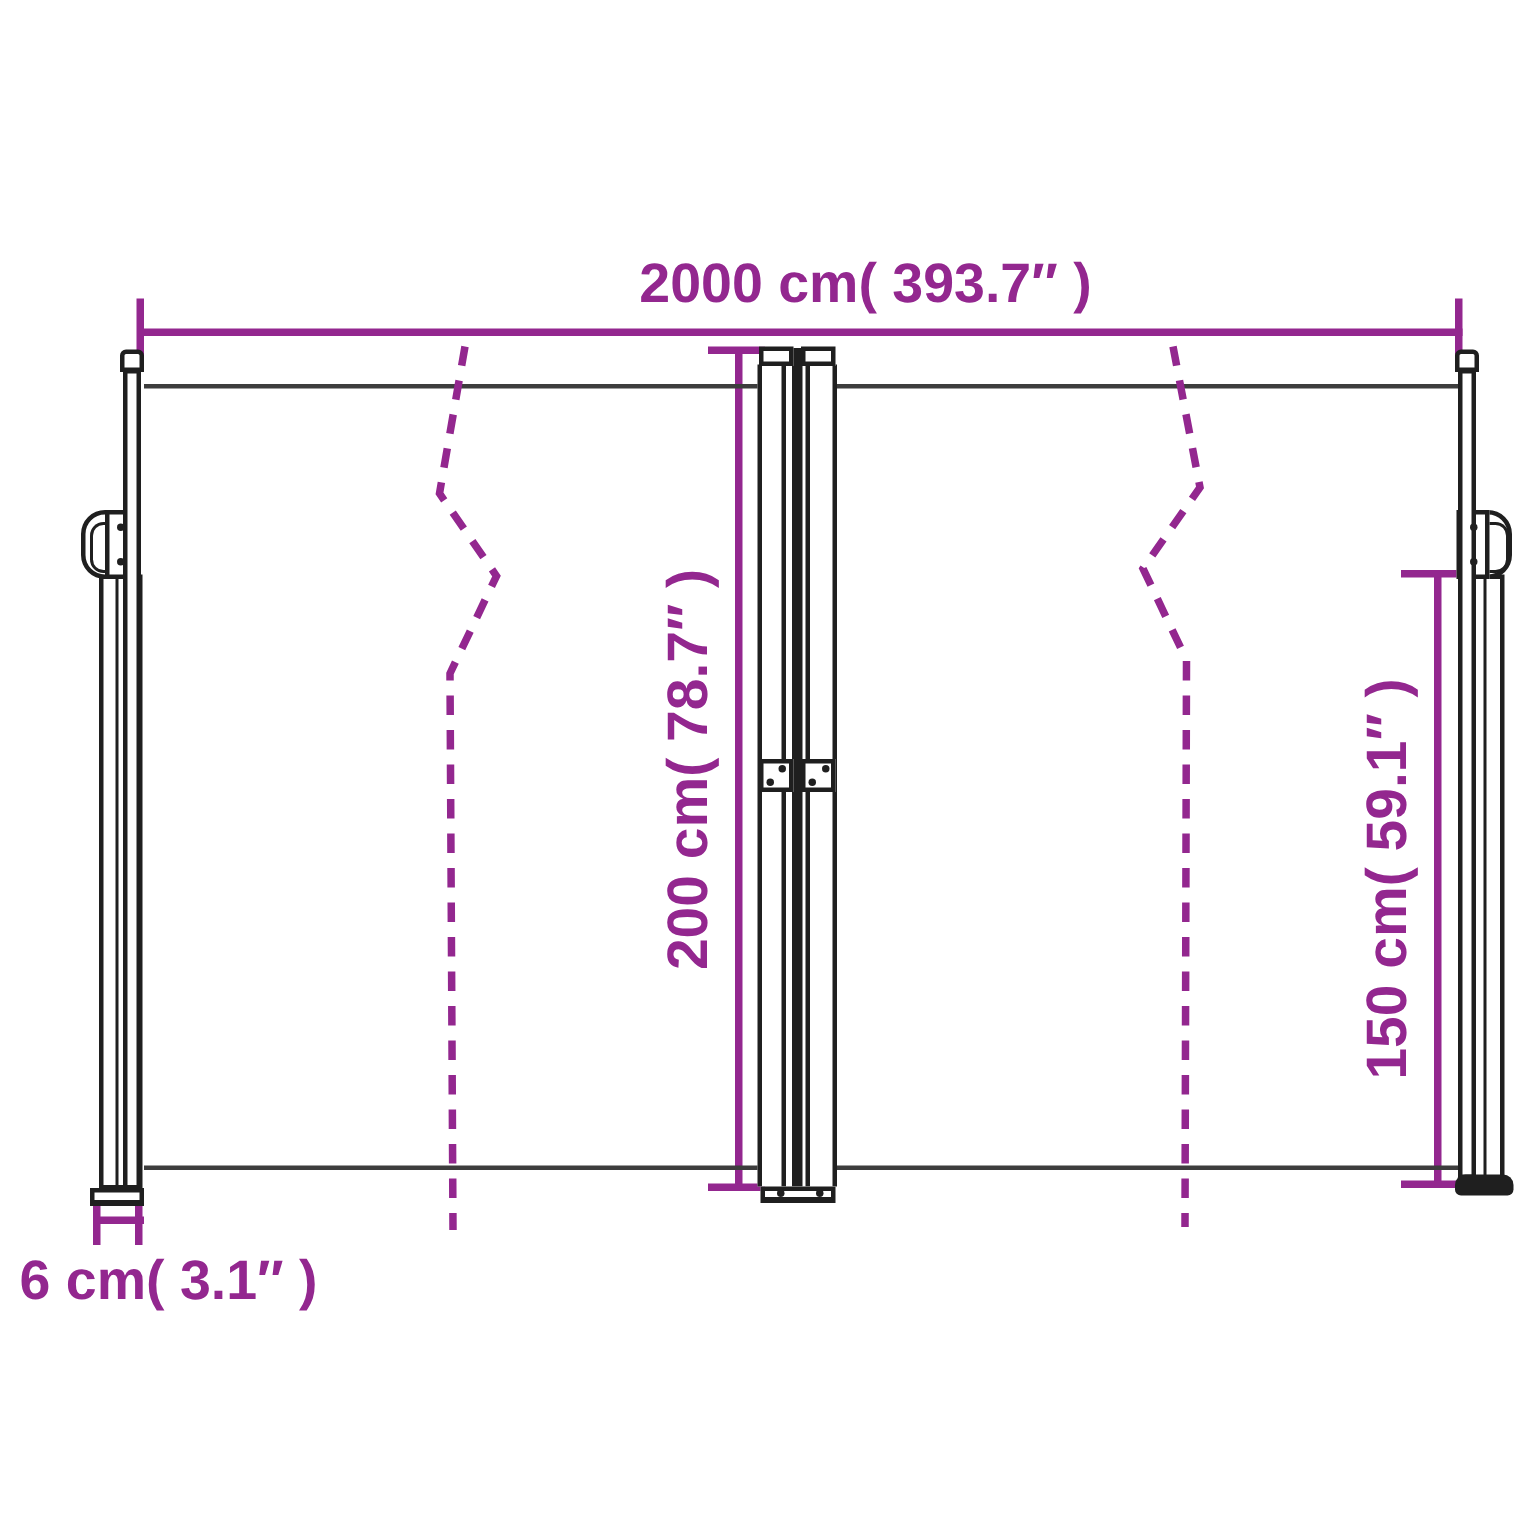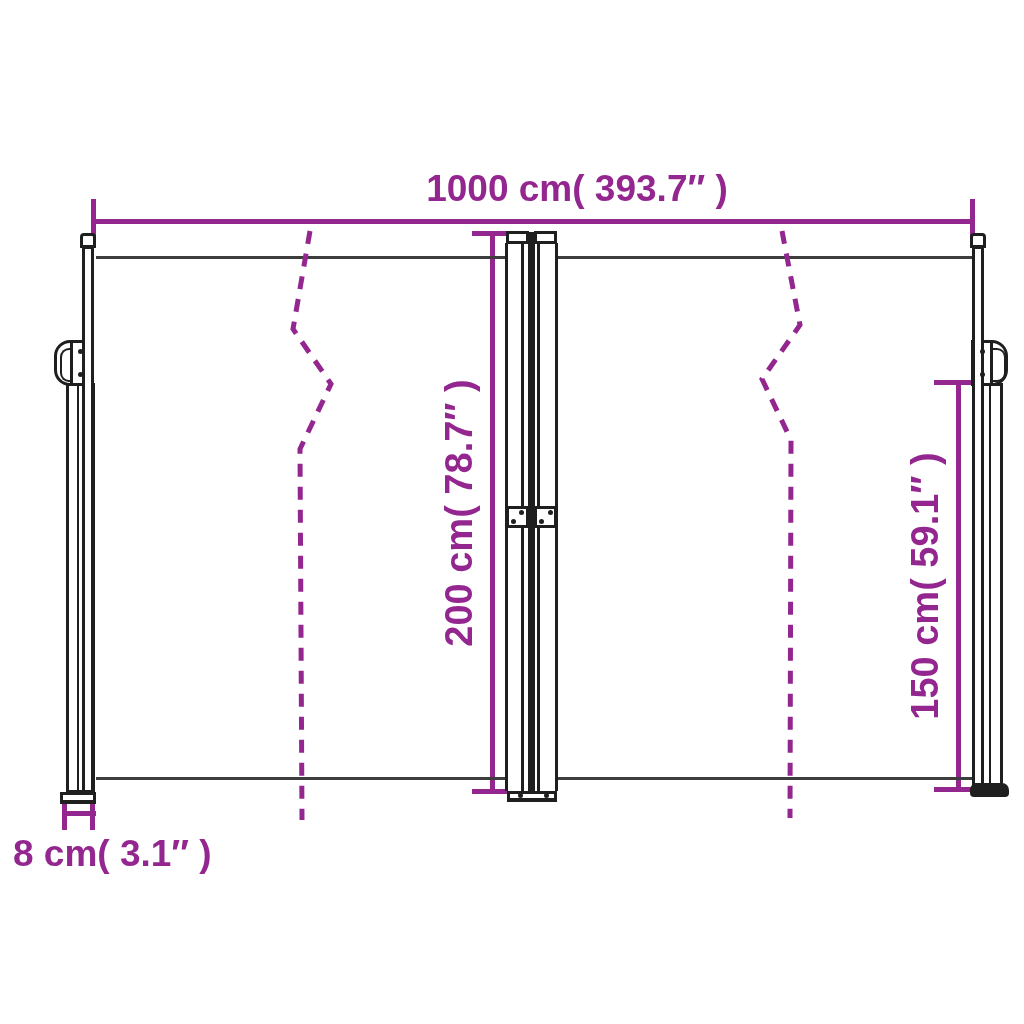--- a/index.html
+++ b/index.html
@@ -23,36 +23,36 @@
   svg.overlay{position:absolute;left:0;top:0;}
 </style>
 </head>
 <body>
 
 <div class="canvas">
 
   <div class="pl" style="left:93px;top:219px;width:882px;height:5px;"></div>
   <div class="pl" style="left:91px;top:199px;width:5px;height:47px;"></div>
   <div class="pl" style="left:970px;top:199px;width:5px;height:47px;"></div>
-  <div class="hlabel" style="left:277px;top:167px;width:600px;text-align:center;">1000 cm( 393.7″ )</div>
+  <div class="hlabel" style="left:277px;top:167px;width:600px;text-align:center;">2000 cm( 393.7″ )</div>
 
   <div class="pl" style="left:490px;top:233px;width:5px;height:561px;"></div>
   <div class="pl" style="left:472px;top:231px;width:38px;height:5px;"></div>
   <div class="pl" style="left:472px;top:789px;width:38px;height:5px;"></div>
   <div class="vlabel" style="left:309px;top:492px;width:300px;height:42px;">200 cm( 78.7″ )</div>
 
   <div class="pl" style="left:956px;top:382px;width:5px;height:408px;"></div>
   <div class="pl" style="left:934px;top:380px;width:44px;height:5px;"></div>
   <div class="pl" style="left:934px;top:787px;width:40px;height:5px;"></div>
   <div class="vlabel" style="left:785px;top:565px;width:280px;height:42px;">150 cm( 59.1″ )</div>
 
   <div class="pl" style="left:64px;top:811px;width:32px;height:5px;"></div>
   <div class="pl" style="left:62px;top:794px;width:5px;height:36px;"></div>
   <div class="pl" style="left:90px;top:794px;width:5px;height:36px;"></div>
-  <div class="hlabel" style="left:13px;top:832px;">8 cm( 3.1″ )</div>
+  <div class="hlabel" style="left:13px;top:832px;">6 cm( 3.1″ )</div>
 
   <div class="dk" style="left:96px;top:256px;width:410px;height:3px;"></div>
   <div class="dk" style="left:557px;top:256px;width:418px;height:3px;"></div>
   <div class="dk" style="left:96px;top:777px;width:410px;height:3px;"></div>
   <div class="dk" style="left:557px;top:777px;width:418px;height:3px;"></div>
 
   <div class="box" style="left:66px;top:383px;width:29px;height:410px;"></div>
   <div class="blk" style="left:77px;top:385px;width:2px;height:406px;"></div>
   <div class="box" style="left:54px;top:340px;width:31px;height:46px;border-radius:16px 2px 2px 16px;"></div>
   <div style="position:absolute;left:60px;top:348px;width:12px;height:30px;border:2px solid var(--drawing-black);border-right:none;border-radius:9px 0 0 9px;"></div>

